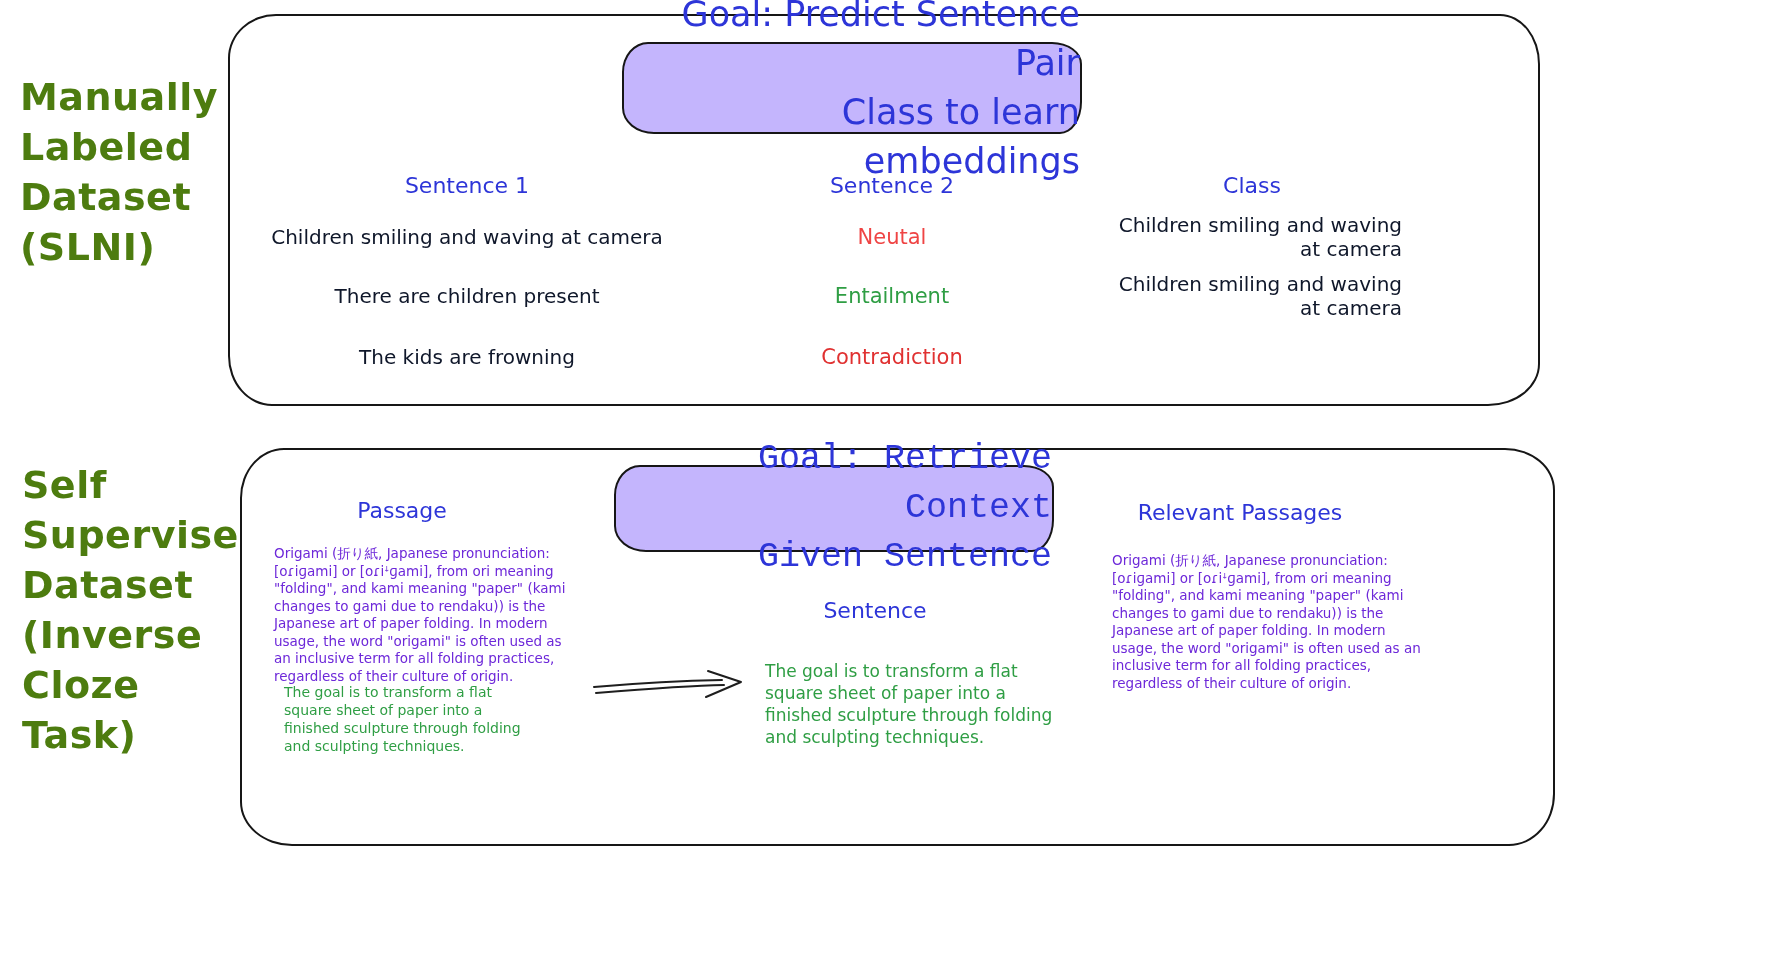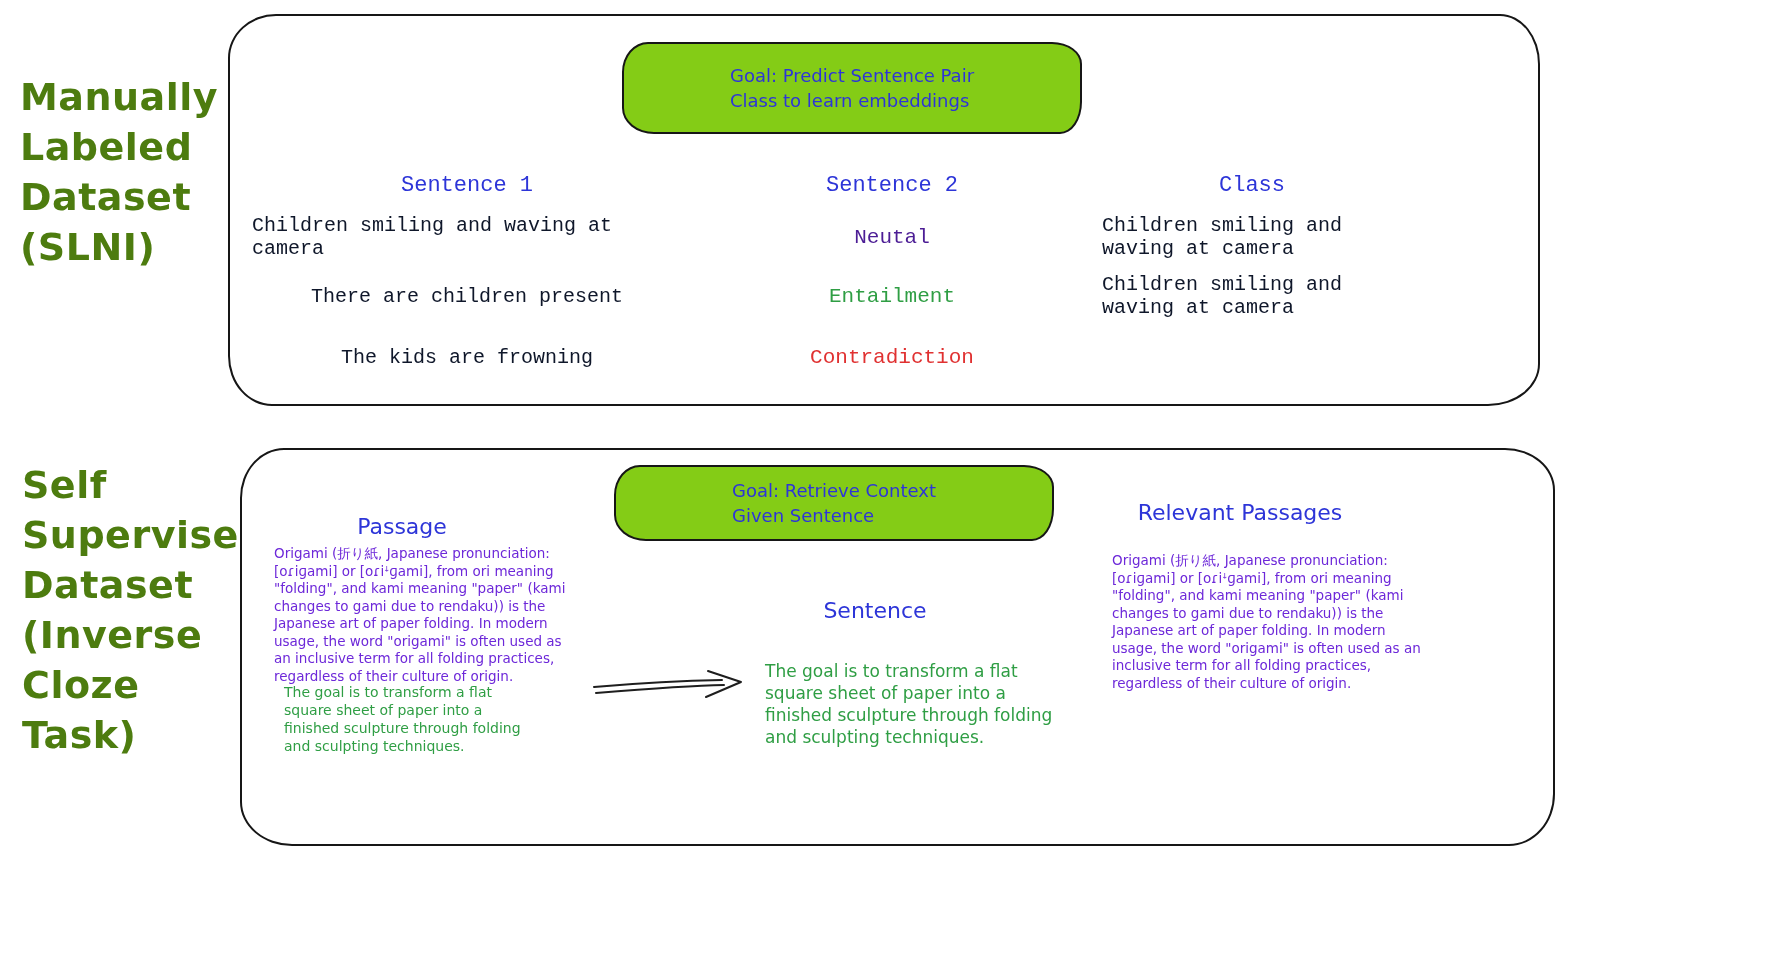--- a/index.html
+++ b/index.html
@@ -20,45 +20,45 @@
   .panel-top {
     left:228px; top:14px; width:1312px; height:392px;
     border-radius:48px 40px 52px 44px / 44px 50px 42px 50px;
   }
   .panel-bottom {
     left:240px; top:448px; width:1315px; height:398px;
     border-radius:44px 50px 46px 52px / 50px 42px 52px 44px;
   }
 
   .goalbox {
-    position:absolute; border:2.5px solid #161616; background:#84cc16;
+    position:absolute; border:2.5px solid #161616; background:#c4b5fd;
     border-radius:26px 30px 22px 32px / 30px 22px 32px 26px;
-    display:flex; align-items:center; justify-content:center; text-align:left;
-    color:#2d35d8; font-size:18px; line-height:1.4; font-weight:500;
+    display:flex; align-items:center; justify-content:center; text-align:right;
+    color:#2d35d8; font-size:35px; line-height:1.4; font-weight:500;
   }
   .goal-top { left:392px; top:26px; width:460px; height:92px; }
-  .goal-bottom { left:372px; top:15px; width:440px; height:76px; }
+  .goal-bottom { left:372px; top:15px; width:440px; height:87px;font-family:Liberation Mono, monospace; }
 
   .snli-table {
     position:absolute; left:22px; top:146px;
     display:grid; grid-template-columns:430px 420px 300px;
     grid-template-rows:46px 58px 60px 62px;
-    align-items:center; justify-items:center; text-align:left;font-family:Liberation Mono, monospace;
+    align-items:center; justify-items:center; text-align:right;
   }
   .th { color:#2d35d8; font-size:22px; font-weight:500; }
   .td { color:#0f172a; font-size:20px; }
   .td.cls { font-size:21px; font-weight:500; }
-  .c-lightblue { color:#4c1d95; }
+  .c-lightblue { color:#ef4444; }
   .c-green { color:#2f9e44; }
   .c-red { color:#e03131; }
 
   .col-header {
     position:absolute; color:#2d35d8; font-size:22px; font-weight:500; text-align:center;
   }
-  .hdr-passage { left:60px; top:48px; width:200px;margin-top:16px; }
+  .hdr-passage { left:60px; top:48px; width:200px; }
   .hdr-sentence { left:533px; top:148px; width:200px; }
   .hdr-relevant { left:868px; top:50px; width:260px; }
 
   .small-text {
     position:absolute; font-size:13.5px; line-height:17.5px; color:#6d28d9;
   }
   .green-text { color:#2f9e44; }
   .passage-black { left:32px; top:95px; width:302px; }
   .passage-green { left:42px; top:233px; width:238px; font-size:14px; line-height:18px; }
   .sentence-green { position:absolute; left:523px; top:210px; width:298px;

